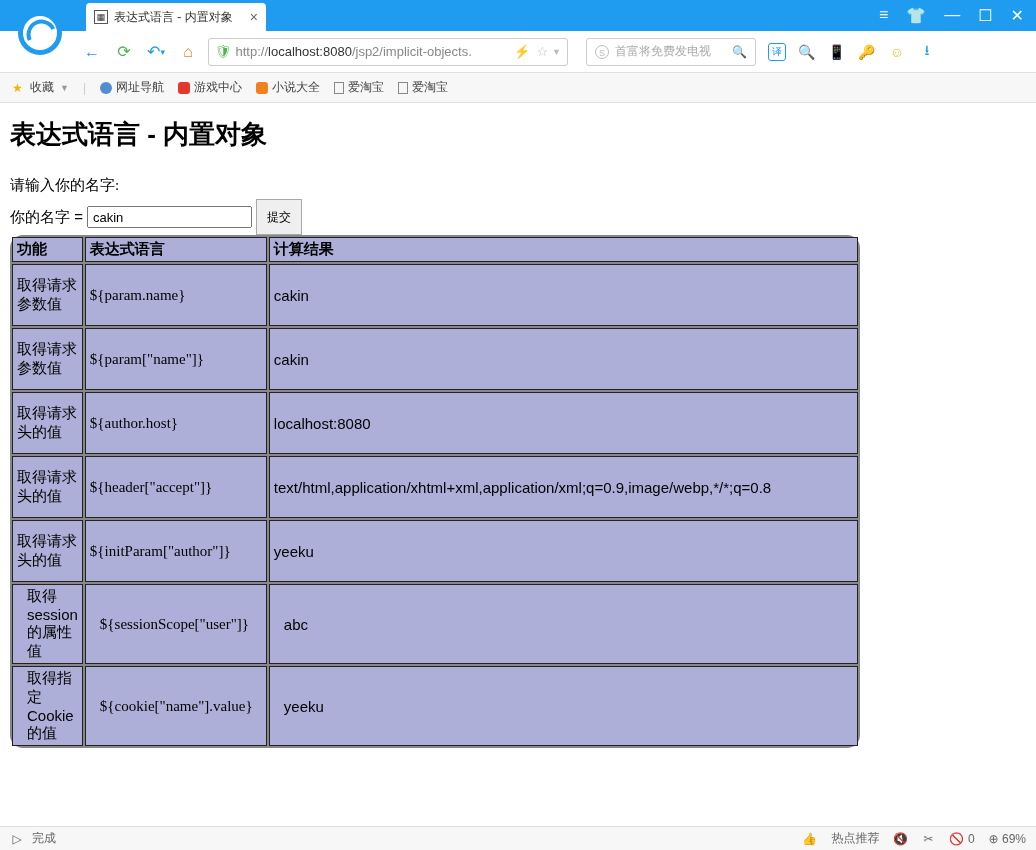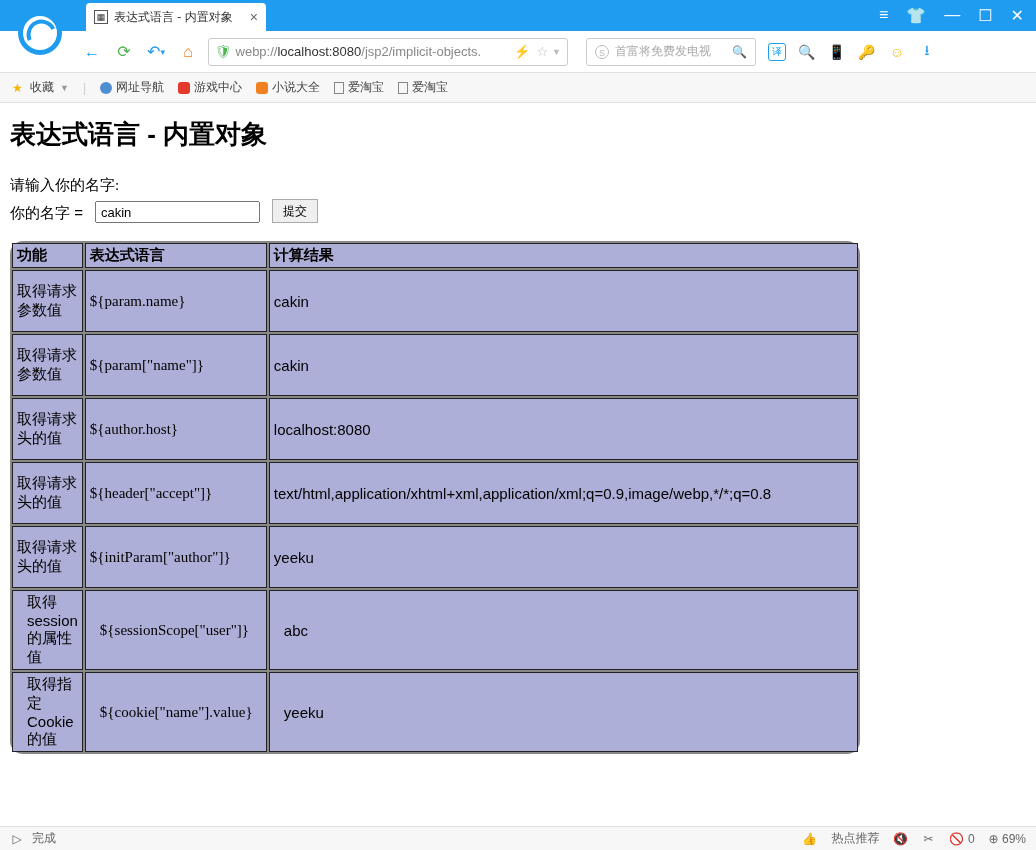--- a/index.html
+++ b/index.html
@@ -174,33 +174,32 @@
   overflow: auto;
 }
 h2 {
   font-size: 26px;
   font-weight: 700;
   margin-bottom: 24px;
 }
 .prompt { font-size: 15px; margin-bottom: 4px; font-family: Liberation Serif, serif; }
 .formrow {
   display: flex;
-  align-items: flex-end;
-  gap: 12px;
+  align-items: center;
+  gap: 4px;
   font-size: 15px;
-  margin-bottom: 18px;
 }
 input[type=text] {
   height: 22px;
   width: 165px;
   padding: 0 4px;
   font-size: 13px;
 }
 .submit-btn {
-  height: 24px;
+  height: 36px;
   padding: 0 10px;
   background: #efefef;
   border: 1px solid #aaa;
   cursor: pointer;
   font-size: 12px;
 }
 
 table {
   border-collapse: separate;
   border-spacing: 2px;
@@ -261,21 +260,21 @@
 
 <div class="urlbar">
   <div class="browser-logo"></div>
   <div style="width:62px"></div>
   <div class="nav-icon">←</div>
   <div class="nav-icon green">⟳</div>
   <div class="nav-icon">↶<span style="font-size:9px">▾</span></div>
   <div class="nav-icon orange">⌂</div>
   <div class="urlbox">
     <span style="color:#4fb44f;margin-right:4px">🛡</span>
-    <span>webp://</span>
+    <span>http://</span>
       <span class="host">localhost:8080</span>
       <span>/jsp2/implicit-objects.</span>
     <span style="margin-left:auto;color:#bbb">⚡</span>
     <span style="margin-left:6px;color:#bbb">☆</span>
     <span style="margin-left:4px;color:#bbb;font-size:9px">▼</span>
   </div>
   <div class="urlbar-right">
     <div class="extbox">
       <span style="color:#bbb;border:1px solid #bbb;border-radius:50%;width:14px;height:14px;font-size:9px;text-align:center;line-height:14px">S</span>
       <span>首富将免费发电视</span>

